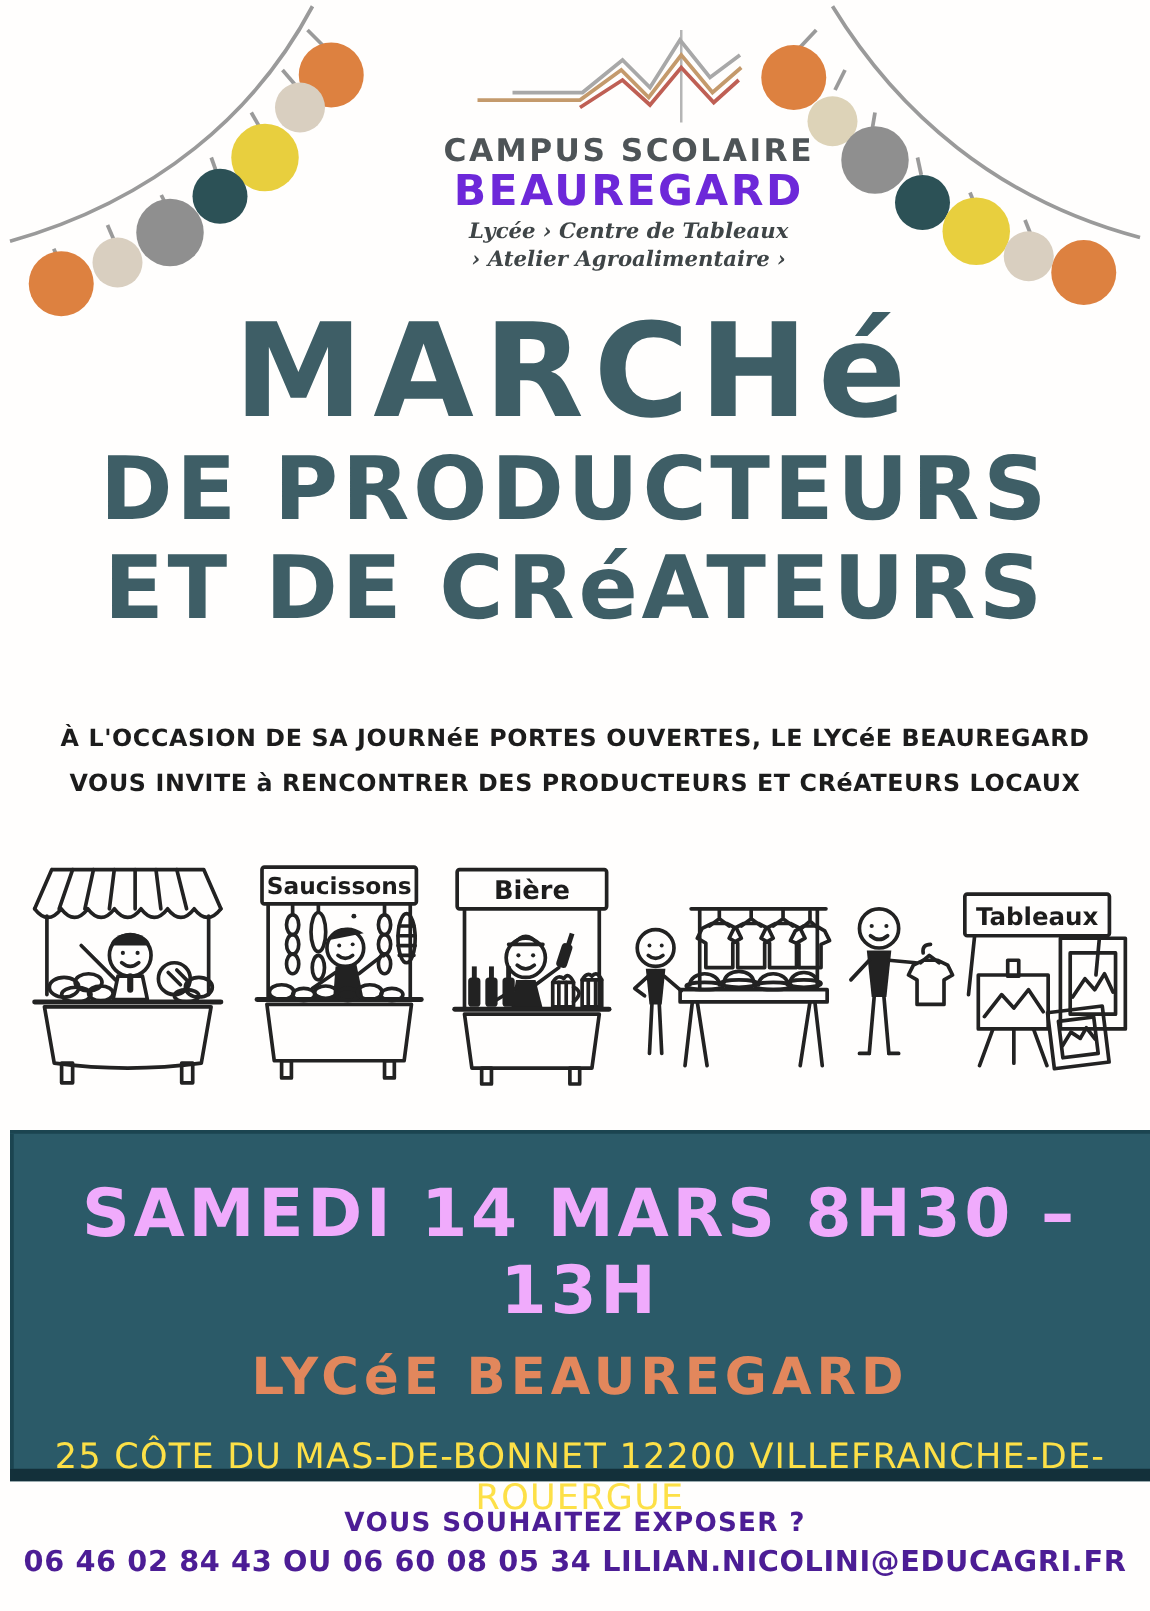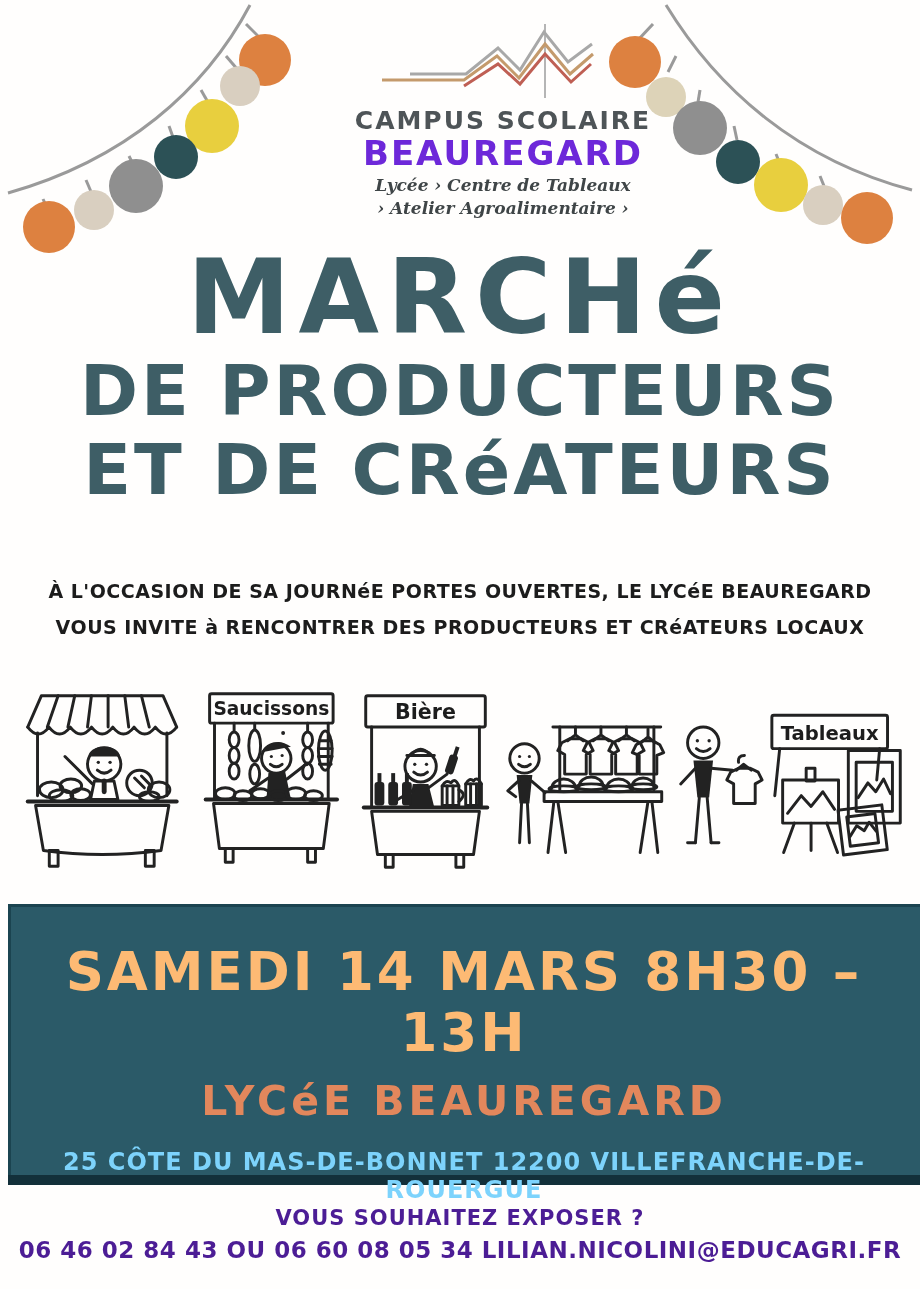--- a/index.html
+++ b/index.html
@@ -46,23 +46,23 @@
     display:flex;justify-content:flex-start;align-items:flex-end;}
   .stall-sign-text{font-family:"DejaVu Sans", sans-serif;font-weight:bold;fill:#1d1d1d;}
 
   
   .banner{
     position:absolute;top:904px;left:8px;width:912px;height:281px;
     background:#2b5a68;text-align:center;box-sizing:border-box;
     border-top:3px solid #1b4450;border-bottom:10px solid #13303a;
     box-shadow:inset 3px 0 0 #1b4450;
   }
-  .banner-datetime{margin-top:34px;font-size:53px;font-weight:bold;color:#fdba74;letter-spacing:3px;}
+  .banner-datetime{margin-top:34px;font-size:53px;font-weight:bold;color:#f0abfc;letter-spacing:3px;}
   .banner-venue{margin-top:14px;font-size:41px;font-weight:bold;color:#e2875c;letter-spacing:4px;}
-  .banner-address{margin-top:23px;font-size:24px;font-weight:bold;color:#7dd3fc;letter-spacing:1px;}
+  .banner-address{margin-top:23px;font-size:28px;font-weight:normal;color:#fde047;letter-spacing:1px;}
 
   
   .footer{position:absolute;top:1206px;left:0;width:920px;text-align:center;color:#4c1d95;}
   .footer-question{font-size:21px;font-weight:bold;letter-spacing:1px;}
   .footer-contact{margin-top:7px;font-size:23px;font-weight:bold;letter-spacing:0.5px;}
 </style>
 </head>
 <body>
 
 <div class="poster">

